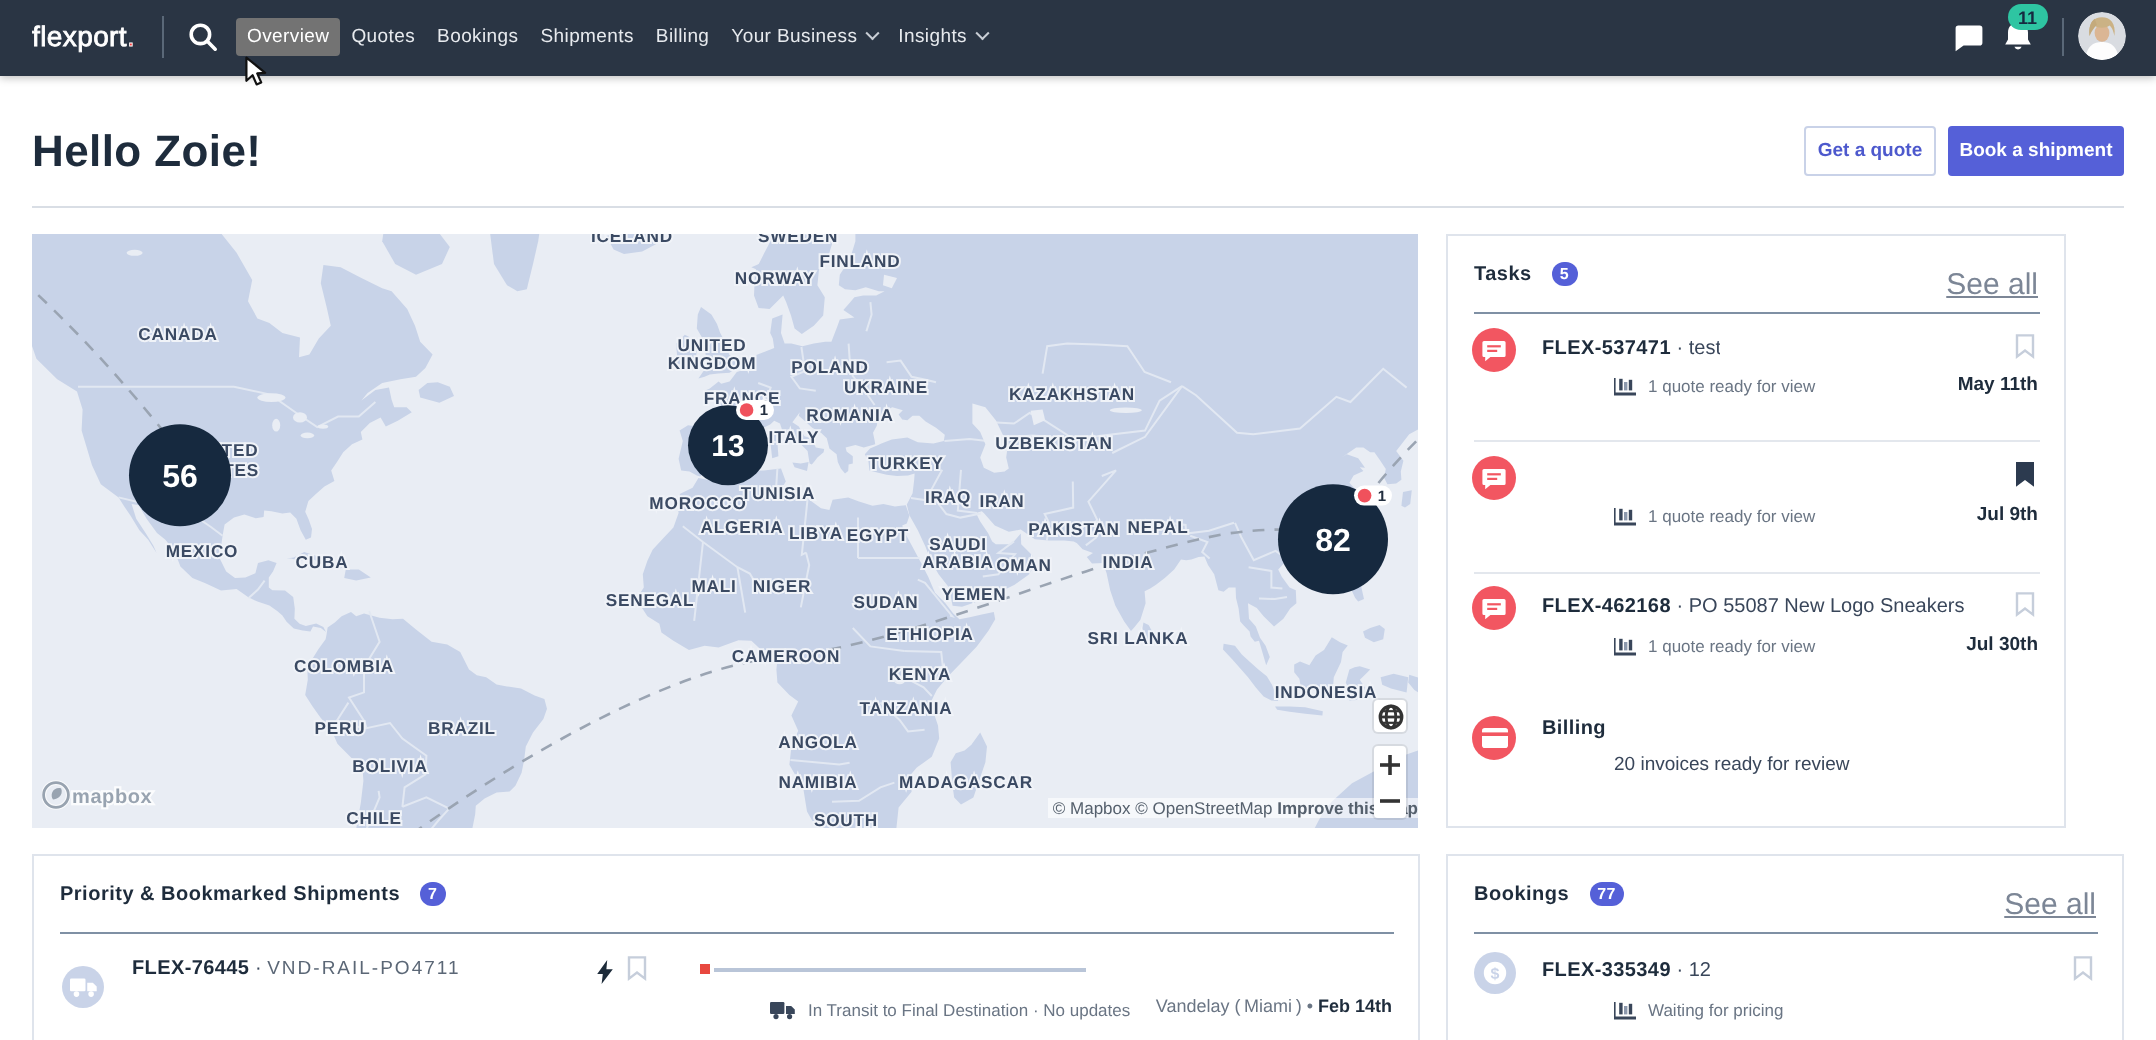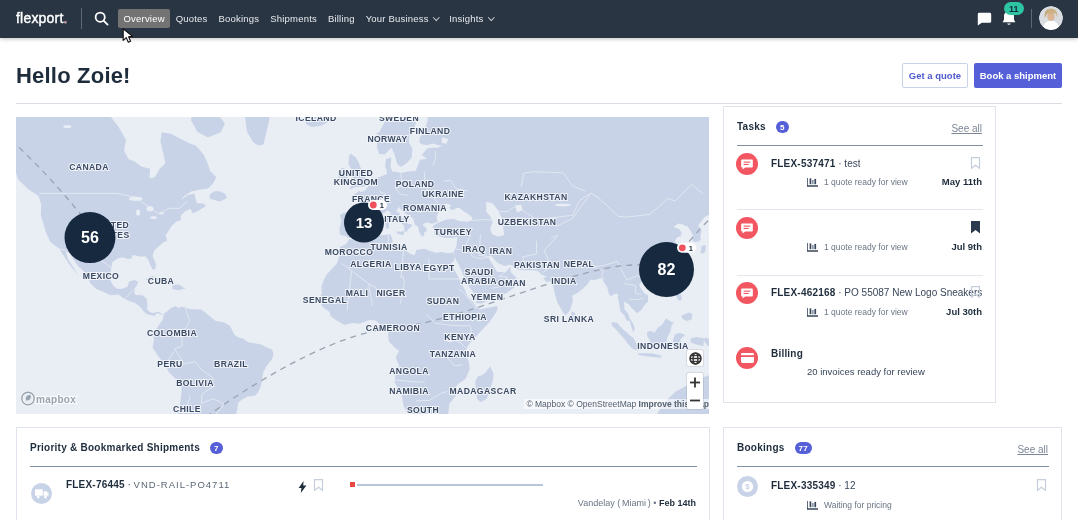--- a/index.html
+++ b/index.html
@@ -24,27 +24,27 @@
   overflow:hidden; }
 .cursor { position:absolute; left:122px; top:28px; z-index:50; }
 h1 { position:absolute; left:16px; top:63px; font-size:22px; color:#1e2c3c; letter-spacing:0.2px; }
 .btn { position:absolute; top:63px; height:25px; font-size:9.5px; font-weight:bold; white-space:nowrap;
   display:flex; align-items:center; justify-content:center; border-radius:2px; }
 .btn-quote { left:902px; width:66px; background:#fff; border:1px solid #c9d2e8; color:#4d59cd; }
 .btn-book { left:974px; width:88px; background:#5560d8; color:#fff; }
 .hr { position:absolute; left:16px; top:103px; width:1046px; height:1px; background:#d9dee5; }
 .card { position:absolute; background:#fff; border:1px solid #dfe4ec; }
 .mapcard { left:16px; top:117px; width:693px; height:297px; border:none; overflow:hidden; }
-.taskcard { left:723px; top:106px; width:273px; height:297px; }
+.taskcard { left:723px; top:117px; width:310px; height:297px; }
 .priocard { left:16px; top:427px; width:694px; height:93px; border-bottom:none; }
 .bookcard { left:723px; top:427px; width:339px; height:93px; border-bottom:none; }
 .chead { position:absolute; left:13px; top:14px; font-size:10px; letter-spacing:0.25px; font-weight:bold; color:#1e2c3c; }
 .pill { background:#5560d8; color:#fff; font-size:8px; font-weight:bold; border-radius:6px;
   padding:1.5px 4px; position:relative; top:-1px; margin-left:7px;}
-.seeall { position:absolute; right:13px; top:16px; font-size:10px; color:#7c8696;
+.seeall { position:absolute; right:13px; top:16px; font-size:15px; color:#7c8696;
   text-decoration:underline; }
 .cdiv { position:absolute; left:13px; right:12px; height:1px; background:#7f90a4;}
 .rowdiv { position:absolute; left:13px; right:12px; height:1px; background:#e3e7ed; }
 .redcirc { position:absolute; left:12px; width:22px; height:22px; border-radius:50%;
   background:#f25661; display:flex; align-items:center; justify-content:center; }
 .bluecirc { position:absolute; left:13px; width:21px; height:21px; border-radius:50%;
   background:#c9d3e8; display:flex; align-items:center; justify-content:center; }
 .ttl { position:absolute; left:47px; font-size:10px; line-height:13px; color:#39465a; white-space:nowrap; overflow:hidden; }
 .ttl b { color:#1e2c3c; letter-spacing:0.2px; }
 .sub { position:absolute; left:47px; font-size:8.5px; line-height:11px; color:#6a7584; white-space:nowrap;padding-left:36px; }
@@ -378,20 +378,26 @@
     </div>
   <div class="ttl" style="left:49px; top:50px;"><b>FLEX‑76445</b> · <span style="font-size:9.5px; letter-spacing:1px; color:#5b6776;">VND-RAIL-PO4711</span></div>
   <div style="position:absolute; left:281px; top:51px;"><svg width="9" height="12" viewBox="0 0 9 12">
         <path d="M5.6 0 L0.6 7 H3.4 L2.8 12 L8.4 4.6 H5.2 z" fill="#1d2b3a"></path>
       </svg></div>
   <div style="position:absolute; left:296px; top:50px;"><svg width="11" height="13" viewBox="0 0 11 13">
         <path d="M1.5 0.7h8v10.6L5.5 8.3 1.5 11.3z" fill="none" stroke="#c6cedb" stroke-width="1.2"></path>
       </svg></div>
   <div style="position:absolute; left:333px; top:54px; width:5px; height:5px; background:#e8483f;"></div>
   <div style="position:absolute; left:340px; top:55.5px; width:186px; height:2px; background:#b9c5d8;"></div>
+  <div class="sub" style="left:332px; top:70px;"><span class="qi"><svg width="13" height="10" viewBox="0 0 13 10">
+          <rect x="0" y="1" width="7.2" height="6" rx="0.6" fill="#39465a"></rect>
+          <path d="M8 3 h2.6 l1.8 1.8 V7 H8 z" fill="#39465a"></path>
+          <circle cx="3" cy="8.3" r="1.3" fill="#39465a"></circle>
+          <circle cx="9.8" cy="8.3" r="1.3" fill="#39465a"></circle>
+        </svg></span>In Transit to Final Destination · No updates</div>
   <div class="date" style="top:70px; font-weight:normal; color:#6a7584; font-size:9px;">Vandelay&nbsp;( Miami )&nbsp;•&nbsp;<b style="color:#1e2c3c;">Feb 14th</b></div>
 </div>
 
 <div class="card bookcard">
   <div class="chead">Bookings <span class="pill">77</span></div>
   <a class="seeall">See all</a>
   <div class="cdiv" style="top:38px;"></div>
   <div class="bluecirc" style="top:48px;">
       <svg width="13" height="13" viewBox="0 0 13 13">
         <circle cx="6.5" cy="6.5" r="5.6" fill="#fff"></circle>

